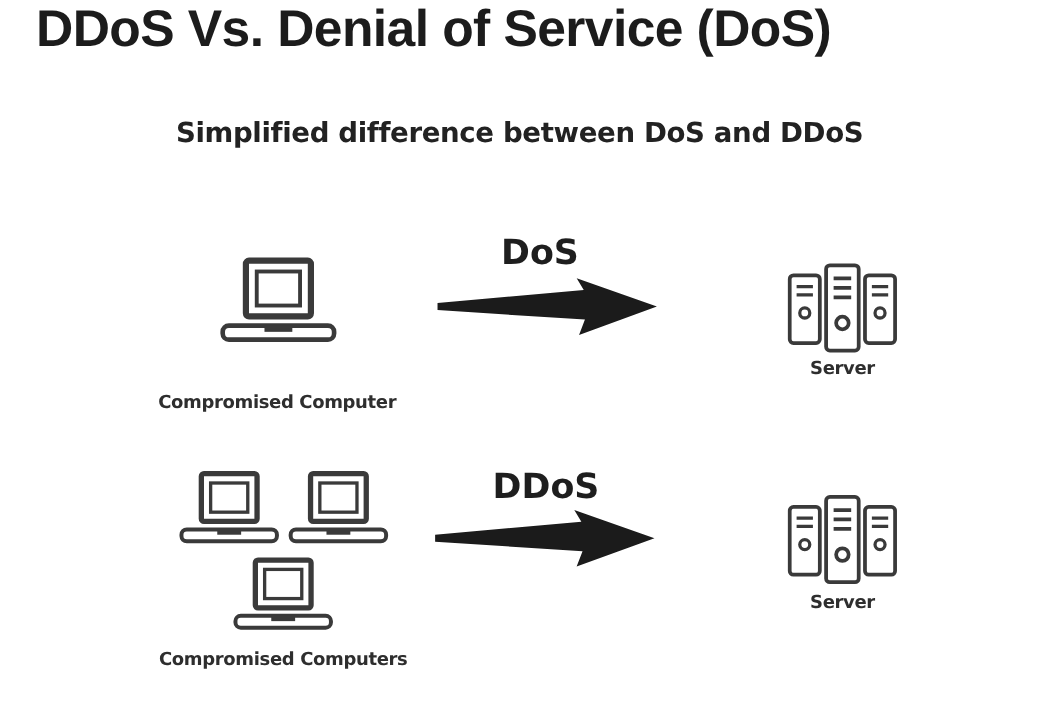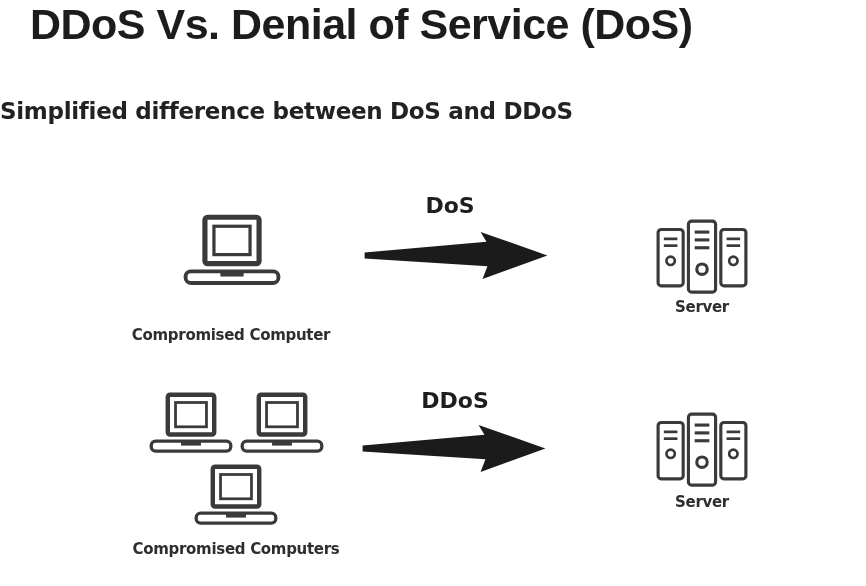--- a/index.html
+++ b/index.html
@@ -21,35 +21,36 @@
   .abs{position:absolute;}
   .page-title{
     left:30px;top:0px;width:820px;
     font-size:43px;font-weight:800;
     letter-spacing:-0.5px;
     color:var(--title-color);
     font-family:"Liberation Sans", sans-serif;
   }
   .subtitle{
     left:0;top:98px;width:866px;
+    text-align:center;
     font-size:23px;font-weight:700;
     color:#222222;
     font-family:"DejaVu Sans", sans-serif;
     letter-spacing:-0.3px;
   }
   .node-label{
     text-align:center;
     font-size:15px;font-weight:700;
     color:var(--label-color);
     font-family:"DejaVu Sans", sans-serif;
     letter-spacing:-0.3px;
   }
   .arrow-label{
     text-align:center;
-    font-size:22px;font-weight:700;
+    font-size:29px;font-weight:700;
     color:#1e1e1e;
     font-family:"DejaVu Sans", sans-serif;
   }
   .icon{display:block;color:var(--icon-stroke);}
   .icon .stroke{fill:none;stroke:currentColor;}
   .icon .fill{fill:currentColor;stroke:none;}
   .arrow-svg{display:block;}
   .arrow-svg polygon{fill:var(--arrow-fill);}
 </style>
 </head>

